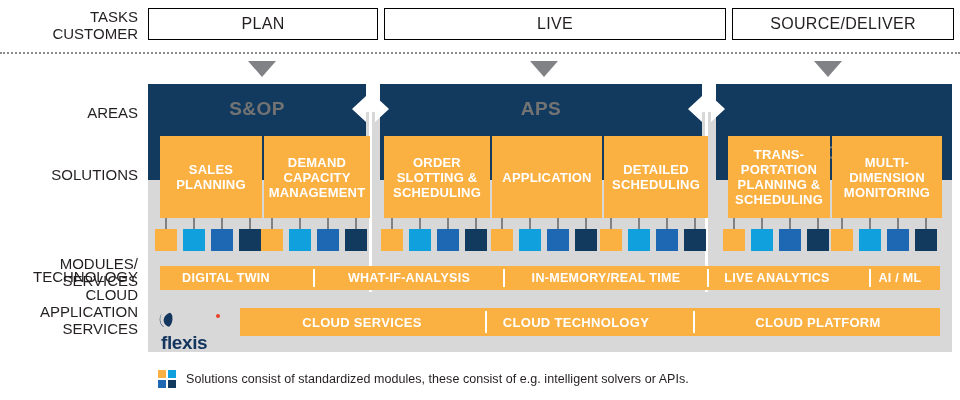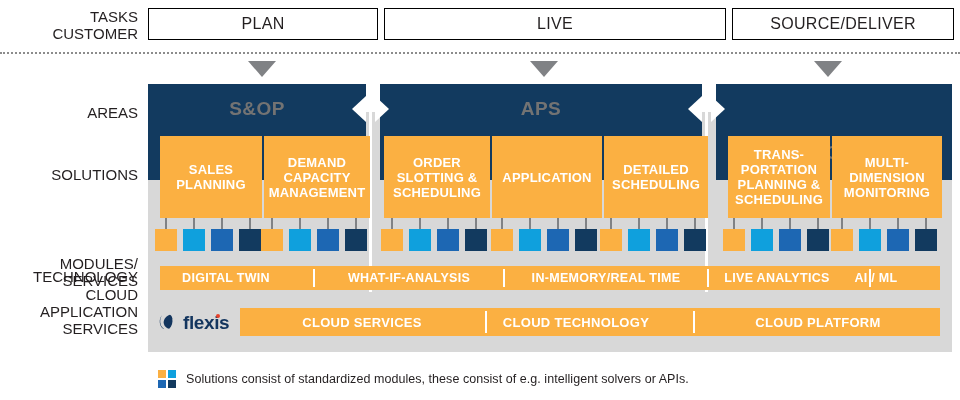--- a/index.html
+++ b/index.html
@@ -123,21 +123,21 @@
     display:flex;align-items:center;justify-content:center;
     color:#ffffff;font-size:13px;font-weight:bold;letter-spacing:.3px;
   }
   .clouddiv{
     position:absolute;top:311px;width:2px;height:22px;background:#ffffff;
   }
 
   
   .logo{
     position:absolute;left:158px;top:310px;width:76px;height:24px;
-    display:flex;align-items:flex-end;
+    display:flex;align-items:flex-start;flex-direction:column;
   }
   .logo-mark{width:22px;height:22px;flex:0 0 22px;}
   .logo-word{
     font-size:19px;font-weight:bold;color:#13355e;
     letter-spacing:-.4px;margin-left:3px;position:relative;
   }
 
   
   .legend-squares{position:absolute;left:158px;top:370px;width:19px;height:19px;}
   .legend-squares i{position:absolute;width:8px;height:8px;display:block;}
@@ -279,21 +279,21 @@
   <div class="techbar"></div>
   <div id="tech-layer">
       <div class="techseg" style="left: 160px; width: 132px;">DIGITAL TWIN</div>
       <div class="techdiv" style="left: 313px;"></div>
       <div class="techseg" style="left: 316px; width: 186px;">WHAT-IF-ANALYSIS</div>
       <div class="techdiv" style="left: 503px;"></div>
       <div class="techseg" style="left: 506px; width: 200px;">IN-MEMORY/REAL TIME</div>
       <div class="techdiv" style="left: 707px;"></div>
       <div class="techseg" style="left: 710px; width: 134px;">LIVE ANALYTICS</div>
       <div class="techdiv" style="left: 869px;"></div>
-      <div class="techseg" style="left: 848px; width: 56px;">AI / ML</div>
+      <div class="techseg" style="left: 872px; width: 56px;">AI / ML</div>
     </div>
 
   <div class="cloudbar"></div>
   <div id="cloud-layer">
       <div class="cloudseg" style="left: 240px; width: 244px;">CLOUD SERVICES</div>
       <div class="clouddiv" style="left: 485px;"></div>
       <div class="cloudseg" style="left: 488px; width: 176px;">CLOUD TECHNOLOGY</div>
       <div class="clouddiv" style="left: 693px;"></div>
       <div class="cloudseg" style="left: 696px; width: 244px;">CLOUD PLATFORM</div>
     </div>

